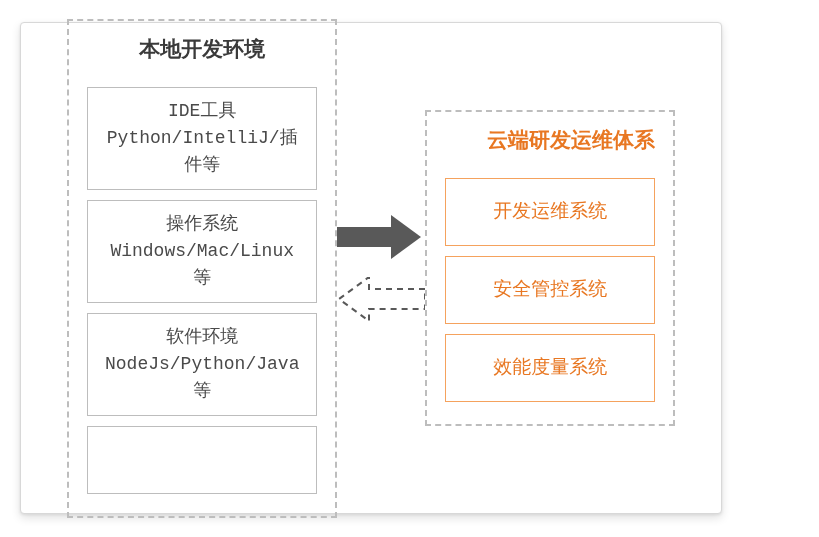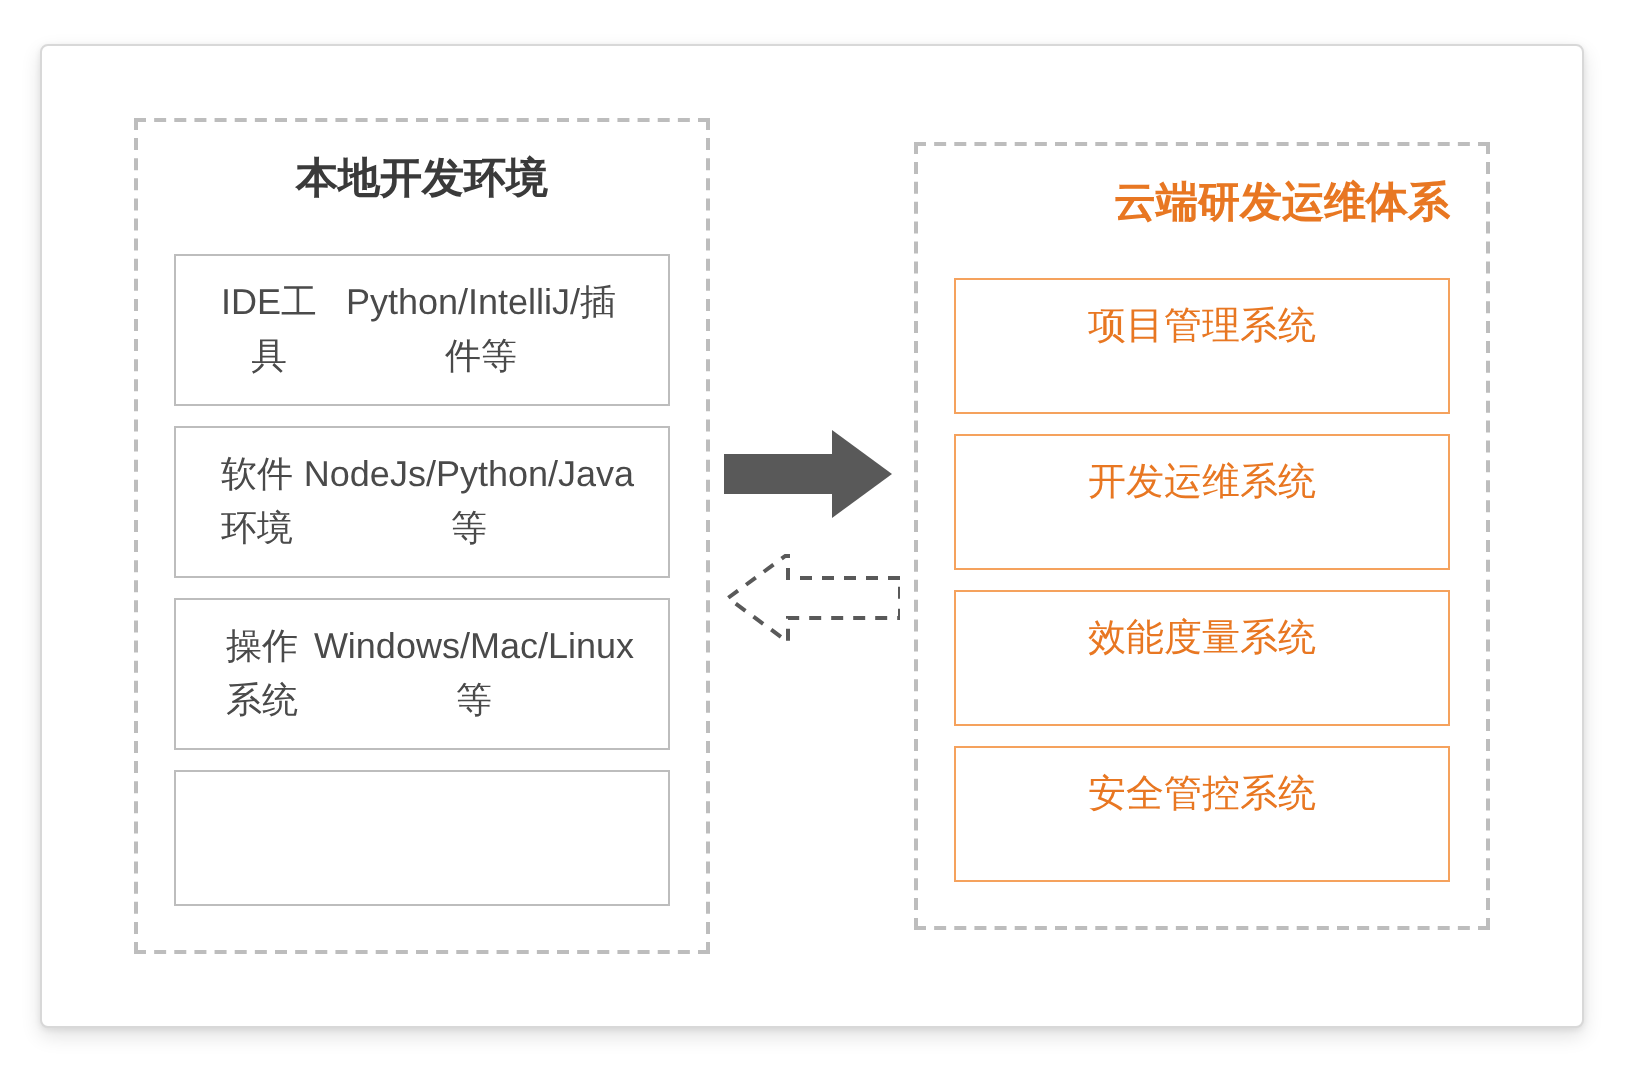--- a/index.html
+++ b/index.html
@@ -7,30 +7,31 @@
       width: 819px;
       height: 537px;
       background: #ffffff;
       font-family: "Microsoft YaHei", "PingFang SC", sans-serif;
       position: relative;
     }
     .frame {
       position: absolute;
       top: 22px;
       left: 20px;
-      width: 772px;
+      width: 702px;
       height: 492px;
       border: 1px solid #d8d8d8;
       border-radius: 4px;
       box-shadow: 0 4px 10px rgba(0,0,0,0.12), 0 1px 3px rgba(0,0,0,0.08);
       background: #ffffff;
       display: flex;
       align-items: center;
       justify-content: space-between;
       padding: 40px 46px;
+      font-family: Liberation Mono, monospace;
     }
     .col {
       border: 2px dashed #bdbdbd;
       display: flex;
       flex-direction: column;
       align-items: center;
       padding: 14px 18px 22px 18px;
     }
     .col-left {
       width: 288px;
@@ -48,21 +49,21 @@
     }
     .col-title.orange { color: #e87722; }
     .box {
       width: 100%;
       border: 1px solid #bdbdbd;
       background: #ffffff;
       text-align: center;
       padding: 10px 17px;
       margin-top: 10px;
       display: flex;
-      flex-direction: row;
+      flex-direction: column;
       justify-content: center;
       min-height: 68px;
     }
     .box:first-of-type { margin-top: 0; }
     .box-line1 {
       font-size: 18px;
       color: #4a4a4a;
       line-height: 1.5;
     }
     .box-line2 {
@@ -123,27 +124,27 @@
 
   <div class="col col-left">
     <div class="col-title">本地开发环境</div>
 
     <div class="box">
       <div class="box-line1">IDE工具</div>
       <div class="box-line2">Python/IntelliJ/插件等</div>
     </div>
 
     <div class="box">
-      <div class="box-line1">软件环境</div>
-      <div class="box-line2">NodeJs/Python/Java等</div>
+      <div class="box-line1">操作系统</div>
+      <div class="box-line2">Windows/Mac/Linux等</div>
     </div>
 
     <div class="box">
-      <div class="box-line1">操作系统</div>
-      <div class="box-line2">Windows/Mac/Linux等</div>
+      <div class="box-line1">软件环境</div>
+      <div class="box-line2">NodeJs/Python/Java等</div>
     </div>
 
     <div class="box">
     </div>
   </div>
 
   <div class="arrows">
     <div class="arrow-solid">
       <div class="shaft"></div>
       <div class="head"></div>
@@ -151,30 +152,27 @@
     <div class="arrow-dashed">
       <svg width="88" height="44" viewBox="0 0 88 44">
         <path d="M 0 12 L 56 12 L 56 0 L 86 22 L 56 44 L 56 32 L 0 32 Z" fill="#ffffff" stroke="#595959" stroke-width="2" stroke-dasharray="6 5" stroke-linejoin="miter"></path>
       </svg>
     </div>
   </div>
 
   <div class="col col-right">
     <div class="col-title orange">云端研发运维体系</div>
 
-    <div class="box orange">
-      <div class="box-line1">项目管理系统</div>
-    </div>
 
     <div class="box orange">
       <div class="box-line1">开发运维系统</div>
     </div>
 
     <div class="box orange">
-      <div class="box-line1">效能度量系统</div>
+      <div class="box-line1">安全管控系统</div>
     </div>
 
     <div class="box orange">
-      <div class="box-line1">安全管控系统</div>
+      <div class="box-line1">效能度量系统</div>
     </div>
   </div>
 
 </div>
 
 </body></html>

